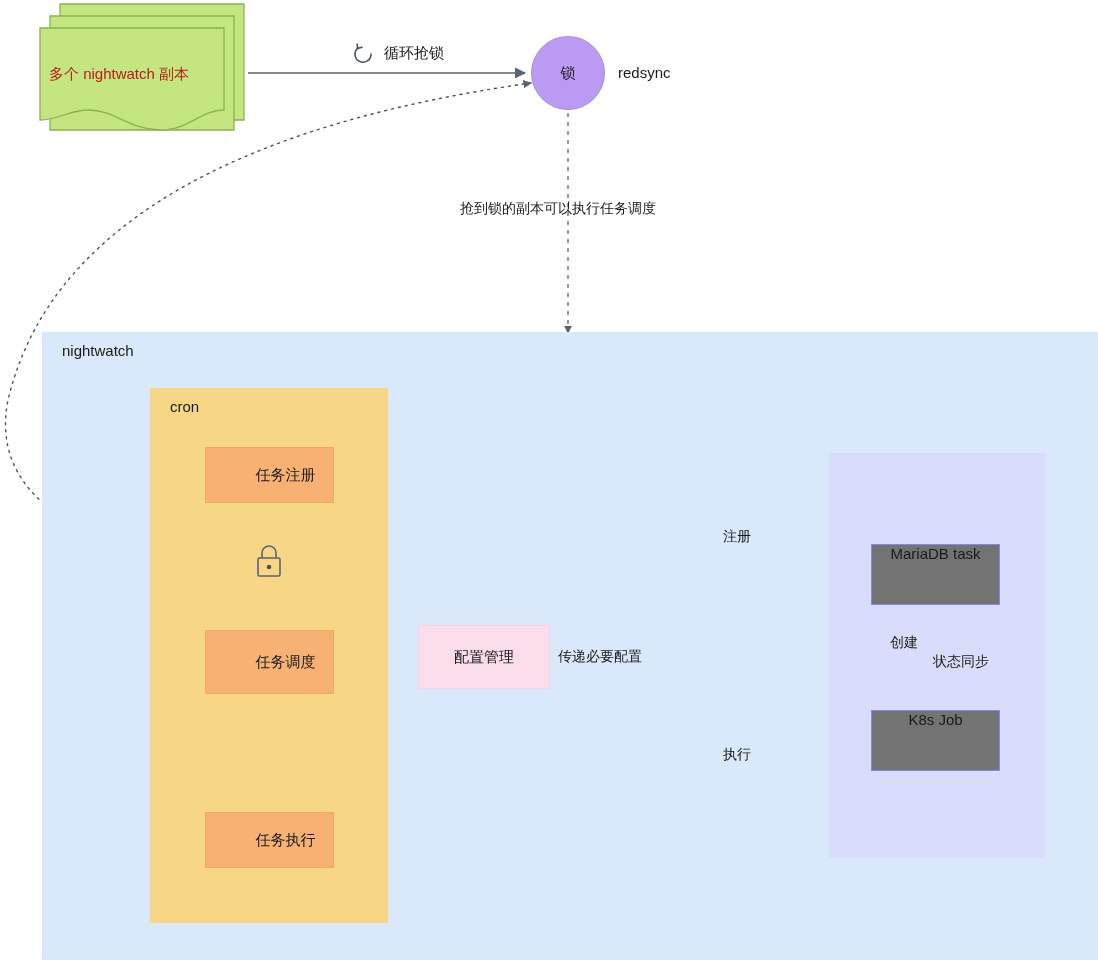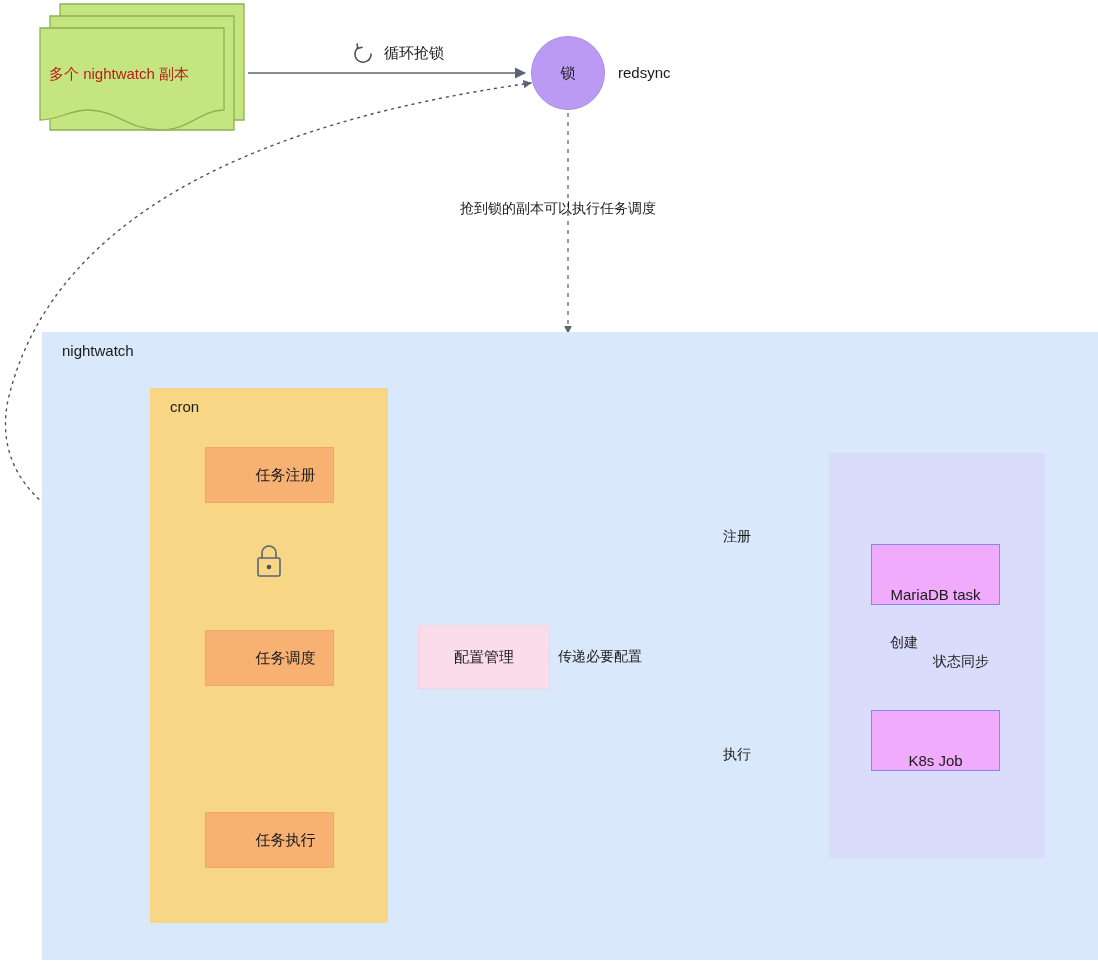--- a/index.html
+++ b/index.html
@@ -72,24 +72,24 @@
     padding-left: 32px;
   }
   .box-pink {
     background: #fbdcea;
     border: 1px solid #f7d3e3;
     display: flex;
     align-items: center;
     justify-content: center;
   }
   .box-purple {
-    background: #f0abfc;
+    background: #737373;
     border: 1px solid #8189ee;
     display: flex;
-    align-items: flex-end;
+    align-items: flex-start;
     justify-content: center;
   }
 
   
   .circle-lock {
     background: #bb9af3;
     border: 1px solid #a98ae4;
     border-radius: 50%;
     display: flex;
     align-items: center;
@@ -207,21 +207,21 @@
   </div>
 
   <div class="node" style="left:251px; top:542px; width:36px; height:40px;">
     <svg width="36" height="40" viewBox="0 0 36 40">
       <rect x="7" y="16" width="22" height="18" rx="1.5" fill="#f7d785" stroke="#5a6472" stroke-width="1.6"></rect>
       <path d="M11,16 V11 A7,7 0 0 1 25,11 V16" fill="none" stroke="#5a6472" stroke-width="1.6"></path>
       <circle cx="18" cy="25" r="2.3" fill="#4a5160"></circle>
     </svg>
   </div>
 
-  <div class="node box-orange" style="left:205px; top:630px; width:129px; height:56px;">
+  <div class="node box-orange" style="left:205px; top:630px; width:129px; height:64px;">
     <span class="node-label">任务调度</span>
   </div>
 
   <div class="node box-orange" style="left:205px; top:812px; width:129px; height:56px;">
     <span class="node-label">任务执行</span>
   </div>
 
   <div class="node box-pink" style="left:398px; top:625px; width:132px; height:64px;margin-left:20px;">
     <span class="node-label">配置管理</span>
   </div>

